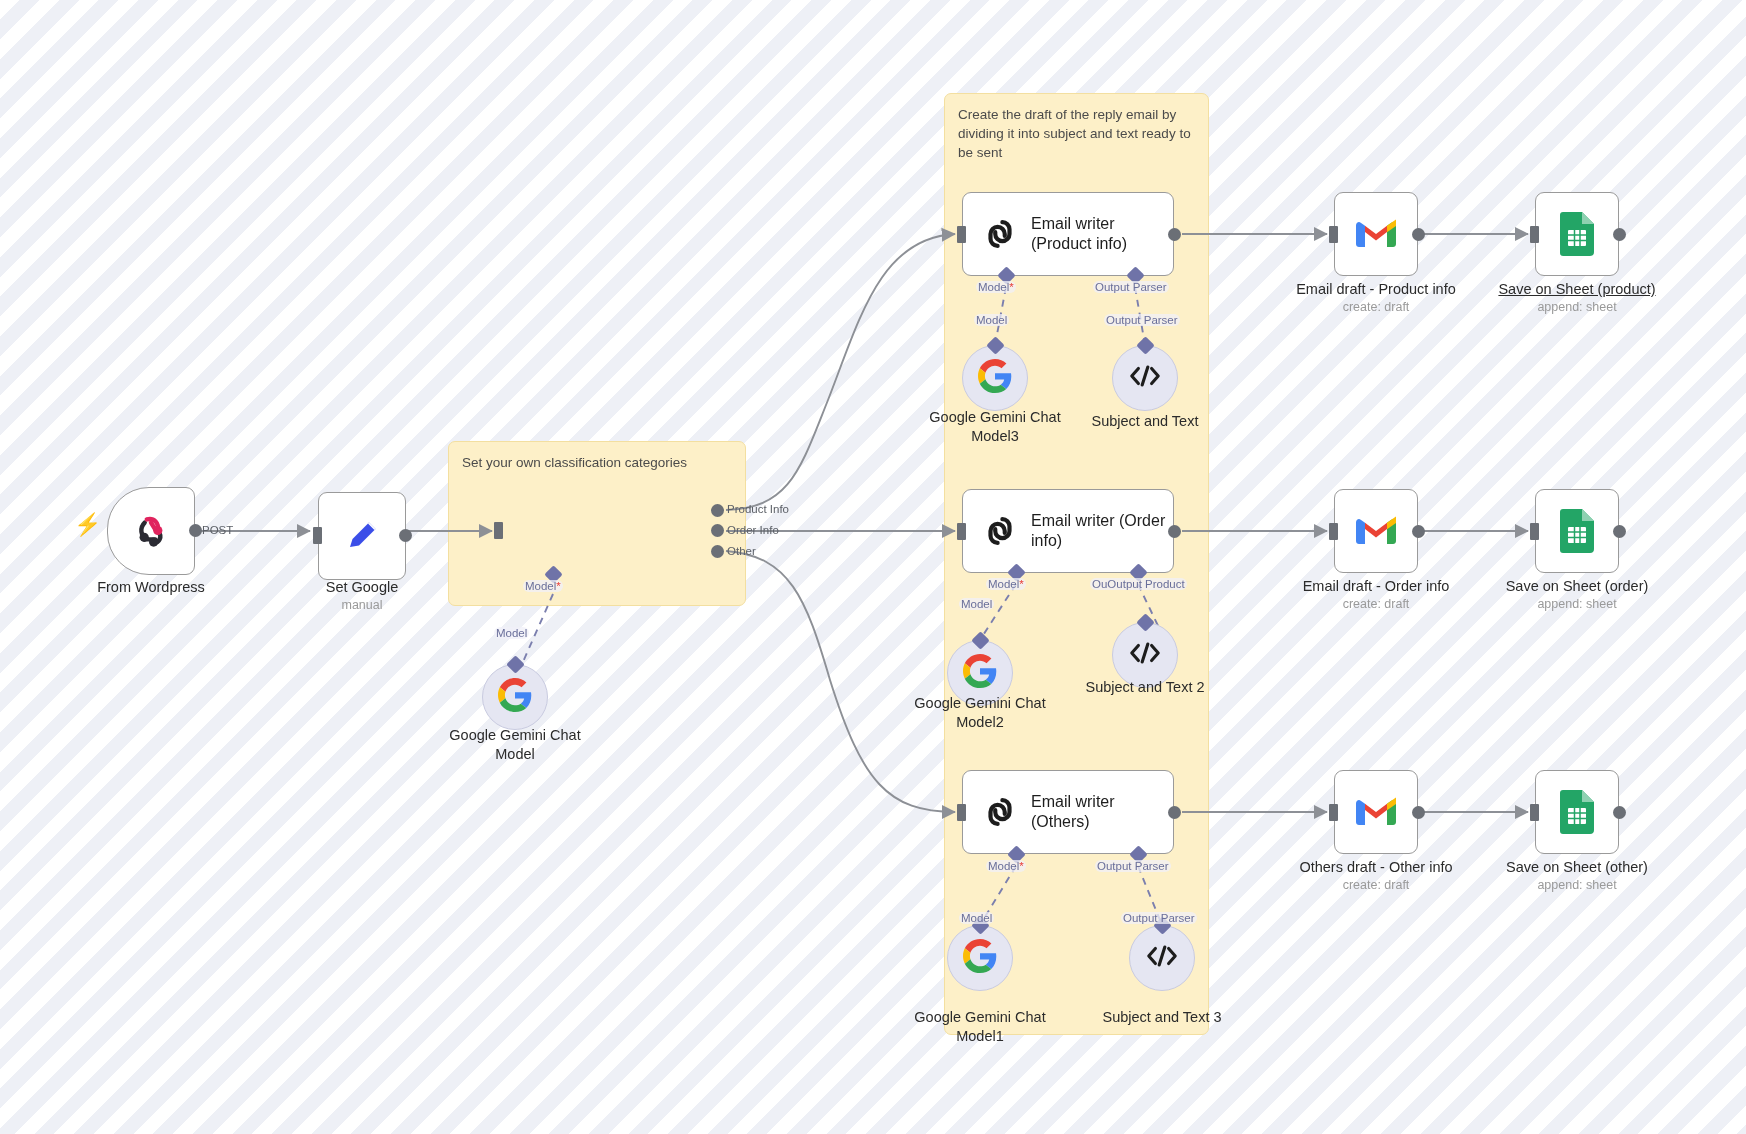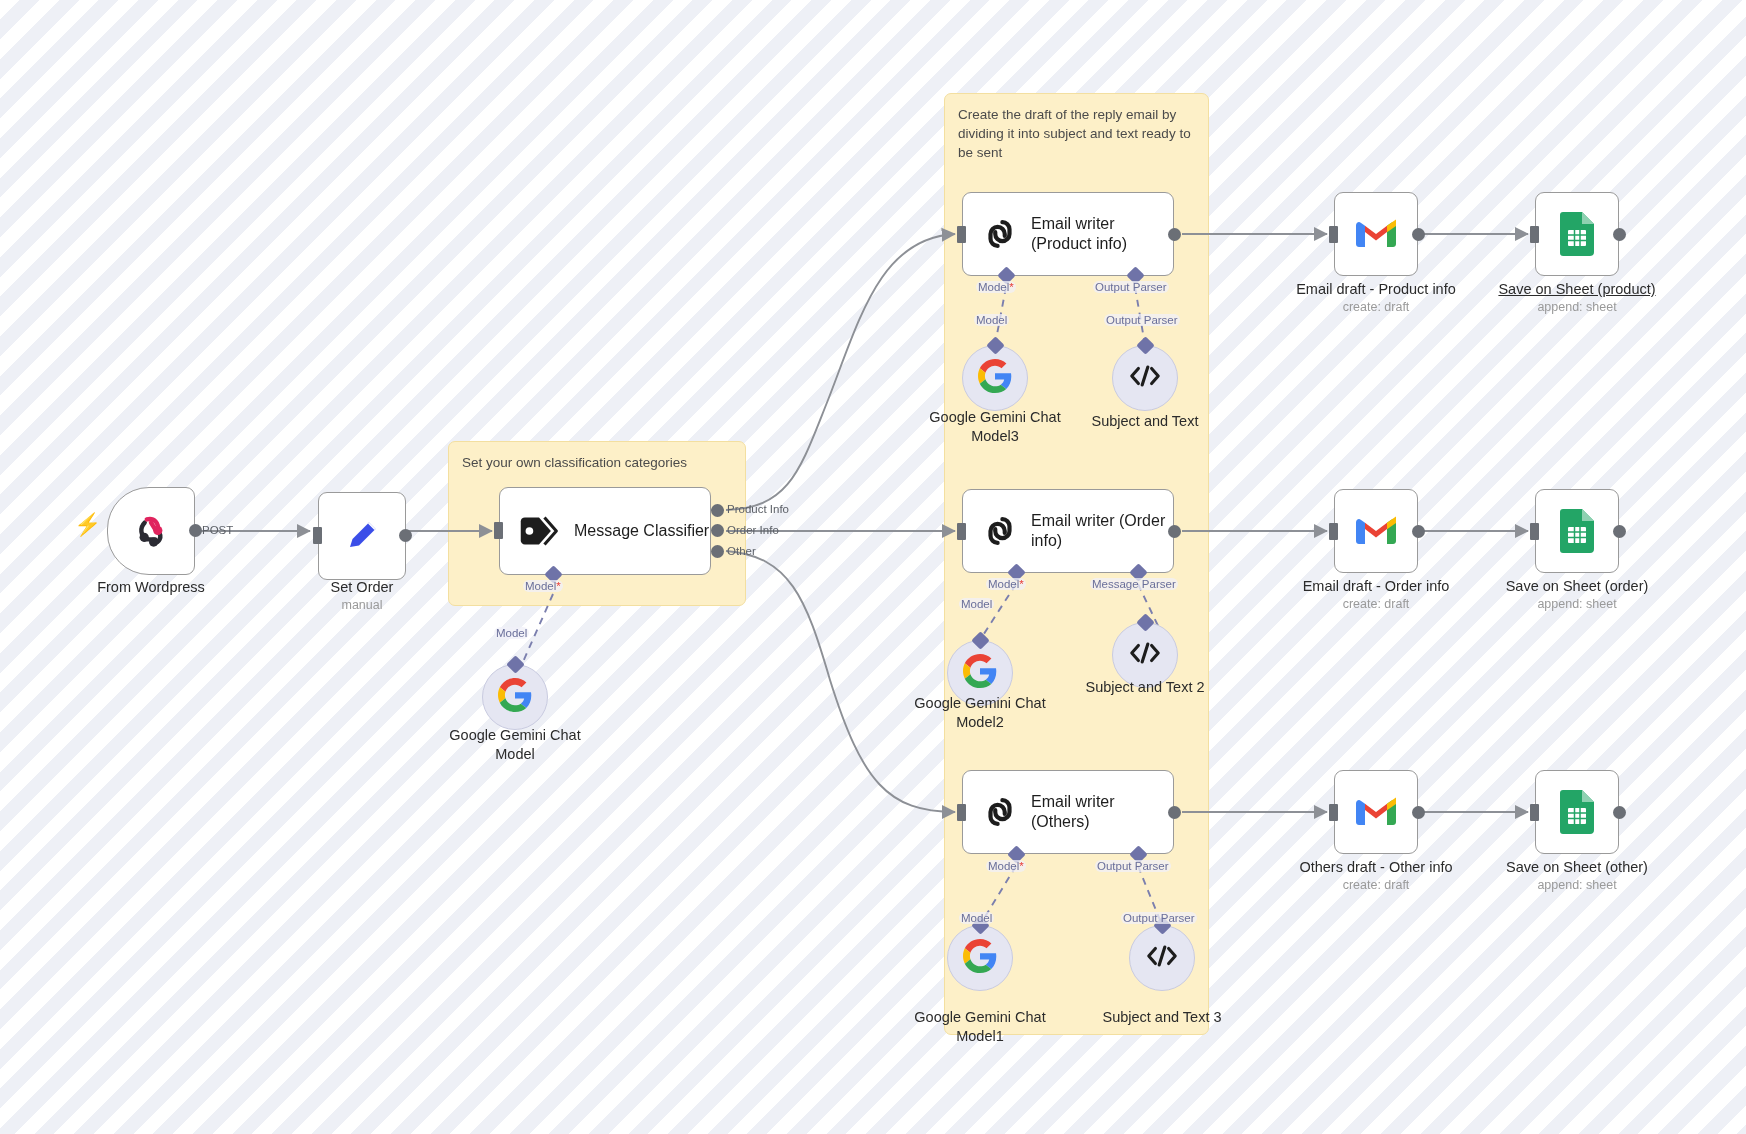--- a/index.html
+++ b/index.html
@@ -211,33 +211,23 @@
   <div class="node" style="left:318px; top:492px; width:88px; height:88px; justify-content:center;">
     <span class="ico">
       <svg width="40" height="40" viewBox="0 0 40 40">
         <path d="M8 31 L10.5 23 L27 6.5 L33.5 13 L17 29.5 Z" fill="#3b4ee8"></path>
         <path d="M26.5 7 L33 13.5" stroke="#ffffff" stroke-width="1.6"></path>
       </svg>
     </span>
   </div>
   <div class="port-in" style="left:313px; top:527px;"></div>
   <div class="port-dot" style="left:399px; top:529px;"></div>
-  <div class="node-label" style="left:262px; top:578px; width:200px;">Set Order</div>
+  <div class="node-label" style="left:262px; top:578px; width:200px;">Set Google</div>
   <div class="node-sublabel" style="left:262px; top:598px; width:200px;">manual</div>
 
-  <div class="node" style="left:499px; top:487px; width:212px; height:88px; padding-left:18px;">
-    <span class="ico" style="margin-right:14px;">
-      <svg width="42" height="34" viewBox="0 0 46 36">
-        <path d="M3 7.5 C3 5, 5 3.2, 7.5 3.2 L23 3.2 L36 18 L23 32.8 L7.5 32.8 C5 32.8, 3 31, 3 28.5 Z" fill="#1d1d1d"></path>
-        <circle cx="12.5" cy="18" r="4.2" fill="#ffffff"></circle>
-        <path d="M29 3.2 L42 18 L29 32.8" fill="none" stroke="#1d1d1d" stroke-width="3.4" stroke-linejoin="round"></path>
-      </svg>
-    </span>
-    <span class="node-title-inner">Message Classifier</span>
-  </div>
   <div class="port-in" style="left:494px; top:522px;"></div>
 
   <div class="port-dot" style="left:711px; top:504px;"></div>
   <div class="out-label" style="left:727px; top:503px;text-align:center;">Product Info</div>
 
   <div class="port-dot" style="left:711px; top:524px;"></div>
   <div class="out-label" style="left:727px; top:524px;">Order Info</div>
 
   <div class="port-dot" style="left:711px; top:545px;"></div>
   <div class="out-label" style="left:727px; top:545px;">Other</div>
@@ -365,21 +355,21 @@
 info)</span>
   </div>
   <div class="port-in" style="left:957px; top:523px;"></div>
   <div class="port-dot" style="left:1168px; top:525px;"></div>
 
   <div class="port-diamond" style="left:1010px; top:566px;"></div>
   <div class="port-label" style="left:986px; top:578px;">
     <span>Model</span><span class="req-star">*</span>
   </div>
   <div class="port-diamond" style="left:1132px; top:566px;"></div>
-  <div class="port-label" style="left:1090px; top:578px;">Message Parser</div>
+  <div class="port-label" style="left:1090px; top:578px;">OuOutput Product</div>
 
   <div class="subnode" style="left:947px; top:640px;">
     <span class="ico">
       <svg width="34" height="34" viewBox="0 0 48 48">
         <path fill="#EA4335" d="M24 9.5c3.54 0 6.71 1.22 9.21 3.6l6.85-6.85C35.9 2.38 30.47 0 24 0 14.62 0 6.51 5.38 2.56 13.22l7.98 6.19C12.43 13.72 17.74 9.5 24 9.5z"></path>
         <path fill="#4285F4" d="M46.98 24.55c0-1.57-.15-3.09-.38-4.55H24v9.02h12.94c-.58 2.96-2.26 5.48-4.78 7.18l7.73 6c4.51-4.18 7.09-10.36 7.09-17.65z"></path>
         <path fill="#FBBC05" d="M10.53 28.59c-.48-1.45-.76-2.99-.76-4.59s.27-3.14.76-4.59l-7.98-6.19C.92 16.46 0 20.12 0 24c0 3.88.92 7.54 2.56 10.78l7.97-6.19z"></path>
         <path fill="#34A853" d="M24 48c6.48 0 11.93-2.13 15.89-5.81l-7.73-6c-2.15 1.45-4.92 2.3-8.16 2.3-6.26 0-11.57-4.22-13.47-9.91l-7.98 6.19C6.51 42.62 14.62 48 24 48z"></path>
       </svg>
     </span>

